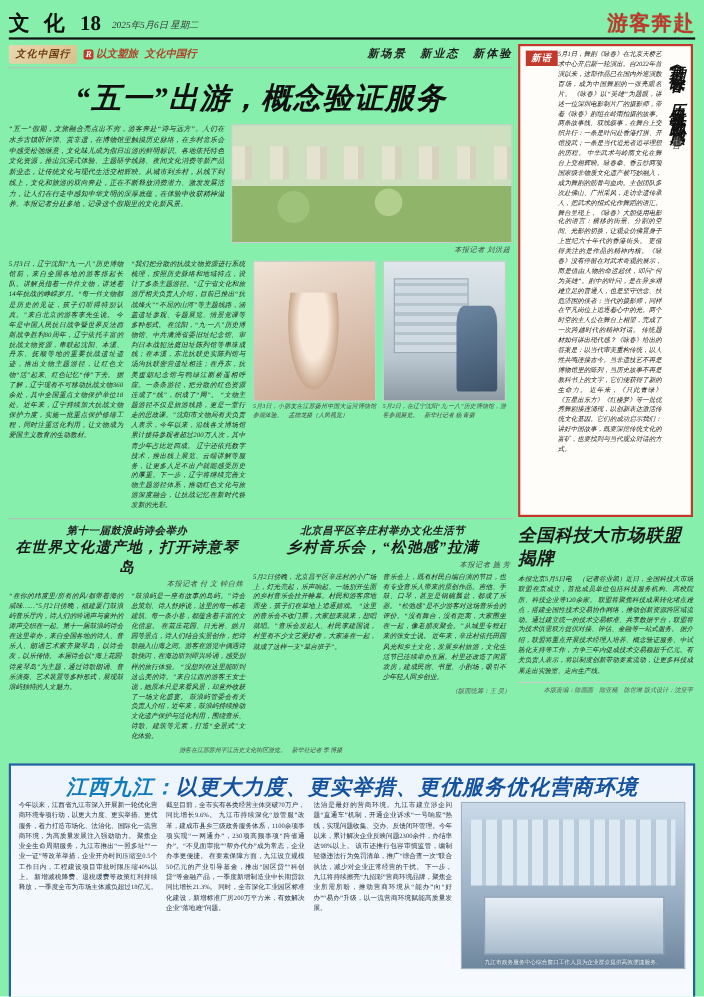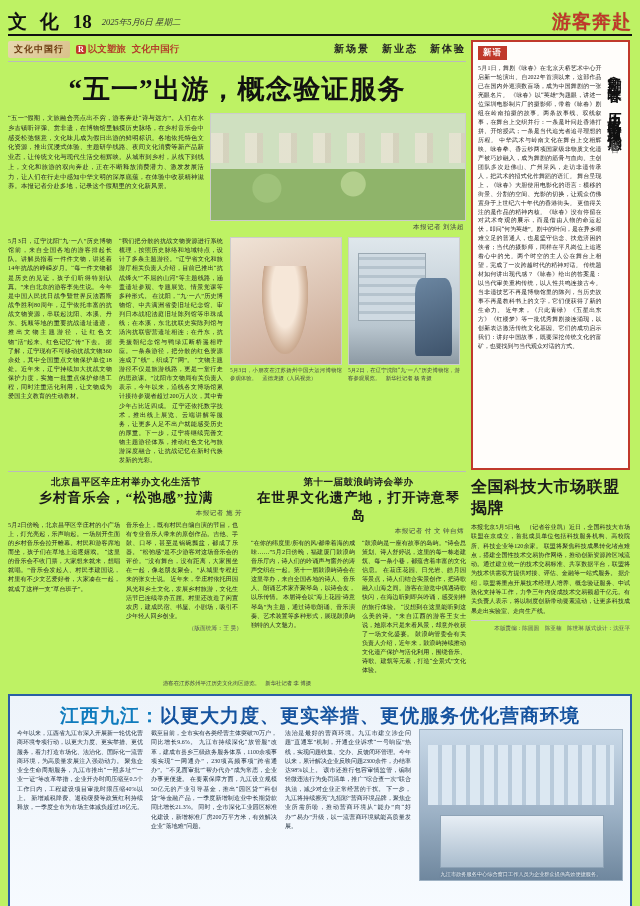--- a/index.html
+++ b/index.html
@@ -7,21 +7,21 @@
     margin: 0; padding: 0;
     width: 640px; height: 906px;
     background: #ffffff;
     font-family: "Liberation Serif", "DejaVu Serif", serif;
     color: #1a1a1a;
     overflow: hidden;
   }
   .page {
     position: relative;
     width: 640px; height: 906px;
-    background: #bef264;
+    background: #86efac;
     padding: 6px 8px 4px 8px;
   }
 
   
   .masthead {
     display: flex;
     align-items: flex-end;
     border-bottom: 2px solid #111;
     padding-bottom: 3px;
     margin-bottom: 4px;
@@ -58,20 +58,21 @@
     line-height: 1;
     font-family: "Liberation Serif", serif;
     text-shadow: 0 0 1px rgba(0,0,0,0.25);
   }
 
   
   .content {
     display: flex;
     gap: 5px;
     height: 648px;
+    font-style: italic;
   }
   .col-left { width: 458px; display: flex; flex-direction: column; }
   .col-right { width: 159px; display: flex; flex-direction: column; }
 
   
   .banner {
     display: flex;
     align-items: center;
     gap: 6px;
     border-bottom: 1px solid #bbb;
@@ -253,21 +254,21 @@
     margin-top: 3px;
     padding-right: 2px;
   }
 
   
   .redbox {
     border: 2px solid #c0392b;
     padding: 4px 5px;
     height: 430px;
     display: flex;
-    flex-direction: column;
+    flex-direction: row;
     background: #fffdfa;
   }
   .redbox-tag {
     display: inline-block;
     background: #c0392b;
     color: #fff;
     font-size: 8.5px;
     font-weight: bold;
     padding: 1px 5px;
     letter-spacing: 1px;
@@ -330,20 +331,21 @@
     padding: 5px 7px 4px 7px;
     position: relative;
   }
   .ad-title {
     text-align: center;
     font-size: 19px;
     font-weight: bold;
     color: #14529e;
     letter-spacing: 1px;
     margin: 2px 0 0 0;
+    font-style: italic;
   }
   .ad-title .loc { color: #0f7bbd; }
   .ad-cols { display: flex; gap: 8px; }
   .ad-col {
     width: 126px;
     font-size: 6px;
     line-height: 1.55;
     text-align: justify;
     color: #1c2b3a;
   }
@@ -430,46 +432,46 @@
               <div class="photo-museum"></div>
               <div class="photo-cap">5月2日，在辽宁沈阳“九·一八”历史博物馆，游客参观展览。　新华社记者 杨 青摄</div>
             </div>
           </div>
         </div>
       </div>
 
       <div class="rule-thin"></div>
 
       <div style="display:flex; gap:7px;">
+        <div style="width:215px">
+          <div class="head2-kicker">第十一届鼓浪屿诗会举办</div>
+          <div class="head2-sm">在世界文化遗产地，打开诗意琴岛</div>
+          <div class="byline">本报记者 付 文 钟自炜</div>
+          <div style="display:flex; gap:7px;">
+            <div class="cb">“在你的纬度里/所有的风/都带着海的咸味……”5月2日傍晚，福建厦门鼓浪屿音乐厅内，诗人们的吟诵声与窗外的涛声交织在一起。第十一届鼓浪屿诗会在这里举办，来自全国各地的诗人、音乐人、朗诵艺术家齐聚琴岛，以诗会友，以乐传情。
+本届诗会以“海上花园·诗意琴岛”为主题，通过诗歌朗诵、音乐演奏、艺术装置等多种形式，展现鼓浪屿独特的人文魅力。</div>
+            <div class="cb">“鼓浪屿是一座有故事的岛屿。”诗会总策划、诗人舒婷说，这里的每一栋老建筑、每一条小巷，都蕴含着丰富的文化信息。
+在菽庄花园、日光岩、皓月园等景点，诗人们结合实景创作，把诗歌融入山海之间。游客在游览中偶遇诗歌快闪，在海边听到即兴吟诵，感受别样的旅行体验。
+“没想到在这里能听到这么美的诗。”来自江西的游客王女士说，她原本只是来看风景，却意外收获了一场文化盛宴。
+鼓浪屿管委会有关负责人介绍，近年来，鼓浪屿持续推动文化遗产保护与活化利用，围绕音乐、诗歌、建筑等元素，打造“全景式”文化体验。</div>
+          </div>
+        </div>
+
         <div style="width:236px">
           <div class="head2-kicker">北京昌平区辛庄村举办文化生活节</div>
           <div class="head2-sm">乡村音乐会，“松弛感”拉满</div>
           <div class="byline">本报记者 施 芳</div>
           <div style="display:flex; gap:6px;">
             <div class="cb-wide">5月2日傍晚，北京昌平区辛庄村的小广场上，灯光亮起，乐声响起。一场别开生面的乡村音乐会拉开帷幕。村民和游客席地而坐，孩子们在草地上追逐嬉戏。
 “这里的音乐会不收门票，大家想来就来，想唱就唱。”音乐会发起人、村民李建国说，村里有不少文艺爱好者，大家凑在一起，就成了这样一支“草台班子”。</div>
             <div class="cb-wide">音乐会上，既有村民自编自演的节目，也有专业音乐人带来的原创作品。吉他、手鼓、口琴，甚至是锅碗瓢盆，都成了乐器。
 “松弛感”是不少游客对这场音乐会的评价。“没有舞台，没有距离，大家围坐在一起，像老朋友聚会。”从城里专程赶来的张女士说。
 近年来，辛庄村依托田园风光和乡土文化，发展乡村旅游，文化生活节已连续举办五届。村里还改造了闲置农房，建成民宿、书屋、小剧场，吸引不少年轻人回乡创业。</div>
           </div>
           <div class="tail-credit">（版面统筹：王 昊）</div>
-        </div>
-
-        <div style="width:215px">
-          <div class="head2-kicker">第十一届鼓浪屿诗会举办</div>
-          <div class="head2-sm">在世界文化遗产地，打开诗意琴岛</div>
-          <div class="byline">本报记者 付 文 钟自炜</div>
-          <div style="display:flex; gap:7px;">
-            <div class="cb">“在你的纬度里/所有的风/都带着海的咸味……”5月2日傍晚，福建厦门鼓浪屿音乐厅内，诗人们的吟诵声与窗外的涛声交织在一起。第十一届鼓浪屿诗会在这里举办，来自全国各地的诗人、音乐人、朗诵艺术家齐聚琴岛，以诗会友，以乐传情。
-本届诗会以“海上花园·诗意琴岛”为主题，通过诗歌朗诵、音乐演奏、艺术装置等多种形式，展现鼓浪屿独特的人文魅力。</div>
-            <div class="cb">“鼓浪屿是一座有故事的岛屿。”诗会总策划、诗人舒婷说，这里的每一栋老建筑、每一条小巷，都蕴含着丰富的文化信息。
-在菽庄花园、日光岩、皓月园等景点，诗人们结合实景创作，把诗歌融入山海之间。游客在游览中偶遇诗歌快闪，在海边听到即兴吟诵，感受别样的旅行体验。
-“没想到在这里能听到这么美的诗。”来自江西的游客王女士说，她原本只是来看风景，却意外收获了一场文化盛宴。
-鼓浪屿管委会有关负责人介绍，近年来，鼓浪屿持续推动文化遗产保护与活化利用，围绕音乐、诗歌、建筑等元素，打造“全景式”文化体验。</div>
-          </div>
         </div>
       </div>
 
       <div class="photo-cap" style="margin-top:auto; text-align:center">游客在江苏苏州平江历史文化街区游览。　新华社记者 李 博摄</div>
     </div>
 
     <div class="col-right">
       <div class="redbox">
         <div class="redbox-tag">
           <span>新语</span>

